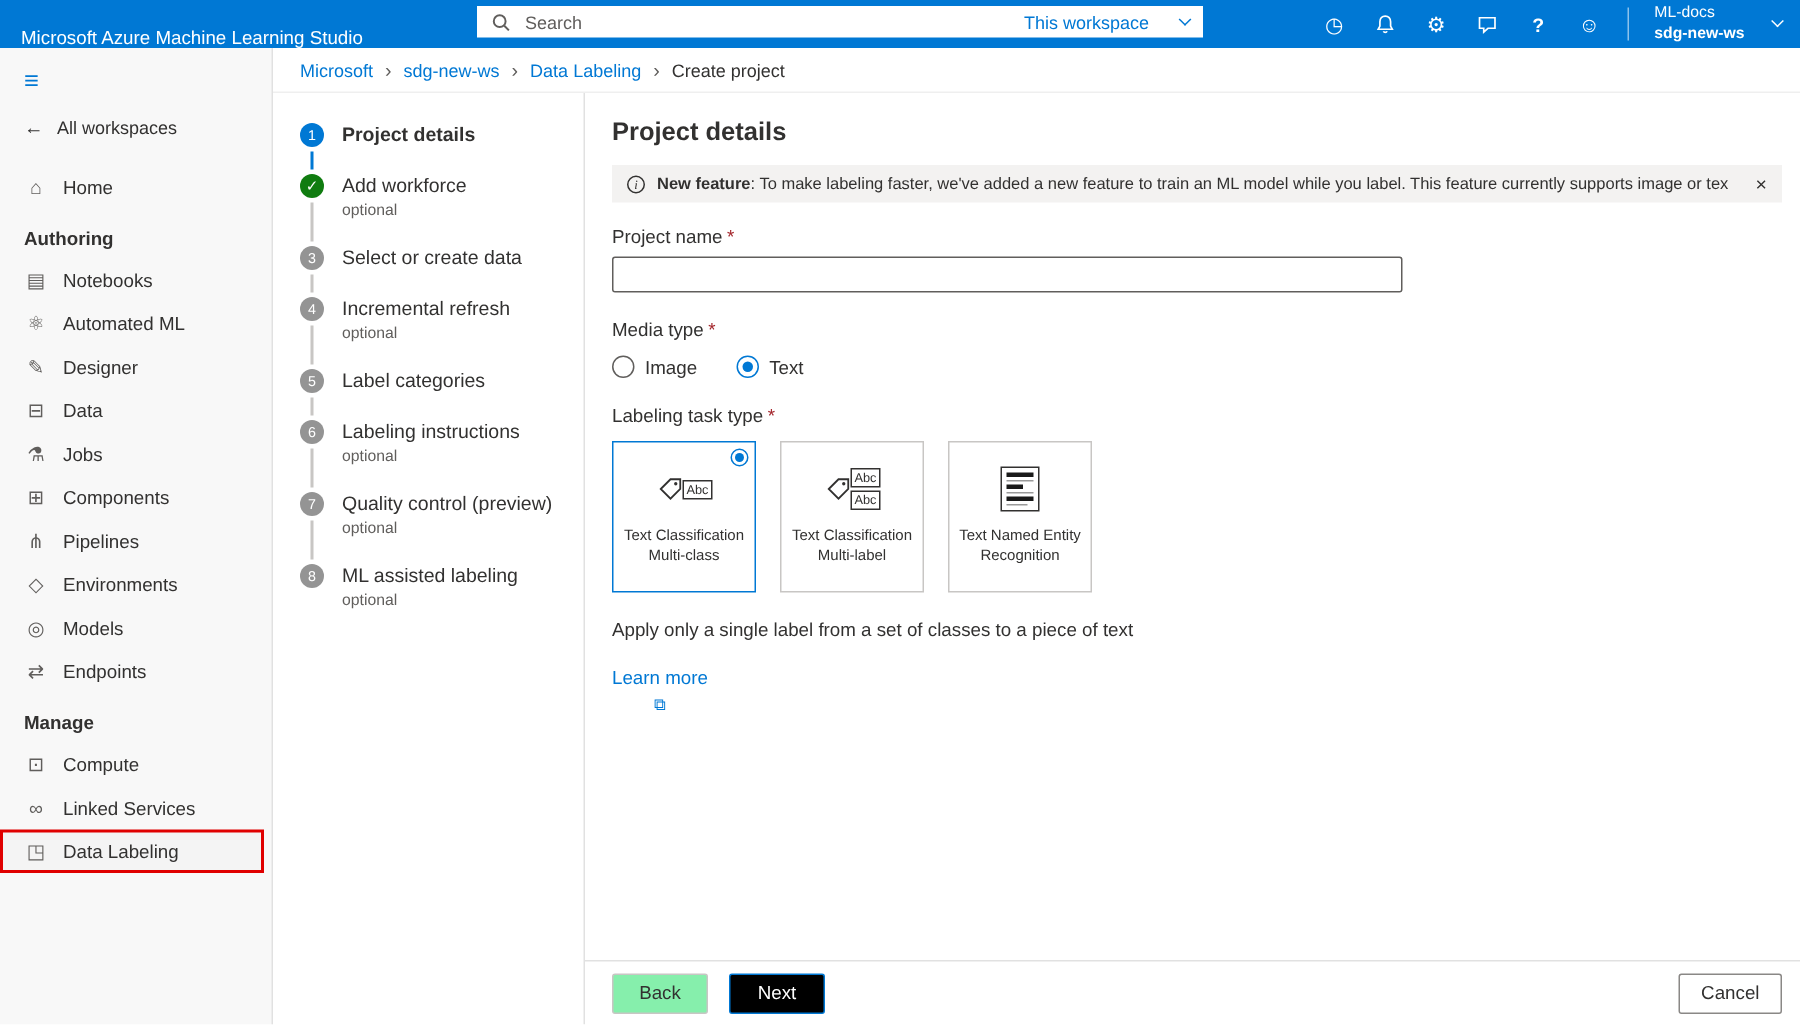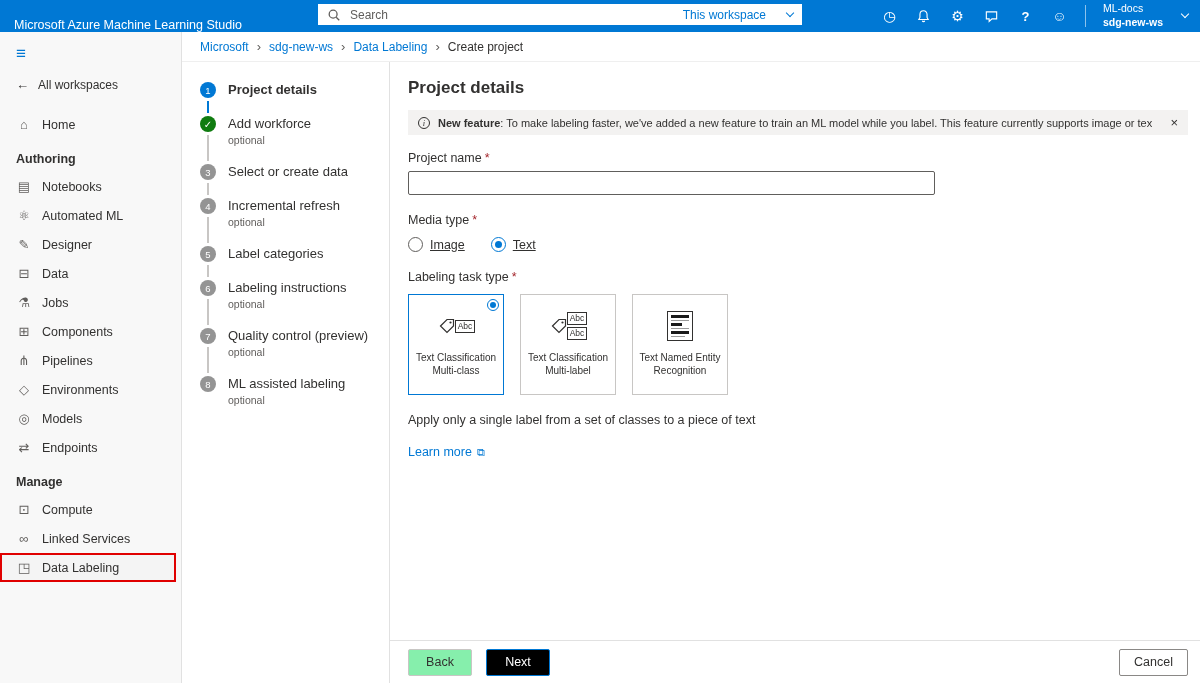--- a/index.html
+++ b/index.html
@@ -87,21 +87,21 @@
   .banner-text b { font-weight:700; }
   .banner-close { margin-left:auto; font-size:13px; cursor:pointer; flex:none; padding-left:10px; }
 
   .field-label { font-size:12.5px; margin:18px 0 6px; }
   .field-label.first { margin-top:16px; }
   .req { color:#a4262c; margin-left:3px; }
   .text-input { display:block; width:527px; height:24px; border:1px solid #605e5c;
     border-radius:2px; font-size:12.5px; padding:0 8px; font-family:inherit; }
 
   .radio-row { display:flex; gap:26px; margin-top:10px; }
-  .radio { display:flex; align-items:center; gap:7px; font-size:12.5px; cursor:pointer;text-decoration:underline; }
+  .radio { display:flex; align-items:center; gap:7px; font-size:12.5px; cursor:pointer; }
   .rb { width:15px; height:15px; border:1px solid #605e5c; border-radius:50%;
     position:relative; background:#fff; flex:none; }
   .rb.checked { border-color:#0078d4; }
   .rb.checked::after { content:""; position:absolute; inset:3px; background:#0078d4;
     border-radius:50%; }
 
   .cards { display:flex; gap:16px; margin-top:10px; }
   .card { position:relative; width:96px; height:101px; border:1px solid #c8c6c4;
     background:#fff; display:flex; flex-direction:column; align-items:center; cursor:pointer; }
   .card.selected { border-color:#0078d4; }
@@ -117,21 +117,21 @@
   .card-label { font-size:10px; text-align:center; line-height:1.3; margin-top:2px; }
   .ner { border:1px solid #323130; padding:3px; width:26px; display:flex;
     flex-direction:column; gap:2px; }
   .ner i { display:block; height:3px; background:#1a1a1a; width:100%; }
   .ner i.t { height:1px; background:#9a9a9a; }
   .ner i.w60 { width:60%; }
   .ner i.w75 { width:75%; }
 
   .task-desc { margin-top:18px; font-size:12.5px; }
   .learn-more { display:inline-flex; align-items:center; gap:5px; margin-top:18px;
-    color:#0078d4; font-size:12.5px; cursor:pointer; text-decoration:none; }
+    color:#0078d4; font-size:12.5px; cursor:pointer; text-decoration:none;flex-direction:column; }
   .ext-icon { font-size:11px; }
 
   .footer { position:absolute; left:0; right:0; bottom:0; height:43px;
     border-top:1px solid #e1e1e1; display:flex; align-items:center; gap:14px;
     padding:0 12px 0 18px; background:#fff; }
   .btn { height:27px; min-width:64px; padding:0 14px; font-size:12.5px;
     font-family:inherit; border-radius:2px; cursor:pointer; }
   .btn.back { background:#86efac; border:1px solid #c8c6c4; color:#323130; }
   .btn.primary { background:#000000; border:1px solid #0078d4; color:#fff; }
   .btn.cancel { margin-left:auto; background:#fff; border:1px solid #8a8886; color:#323130; }

